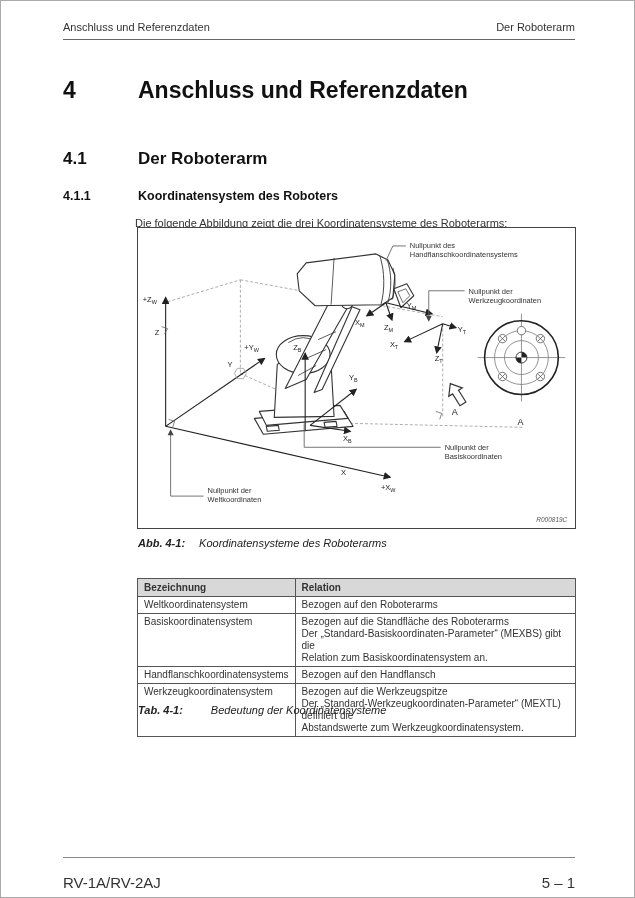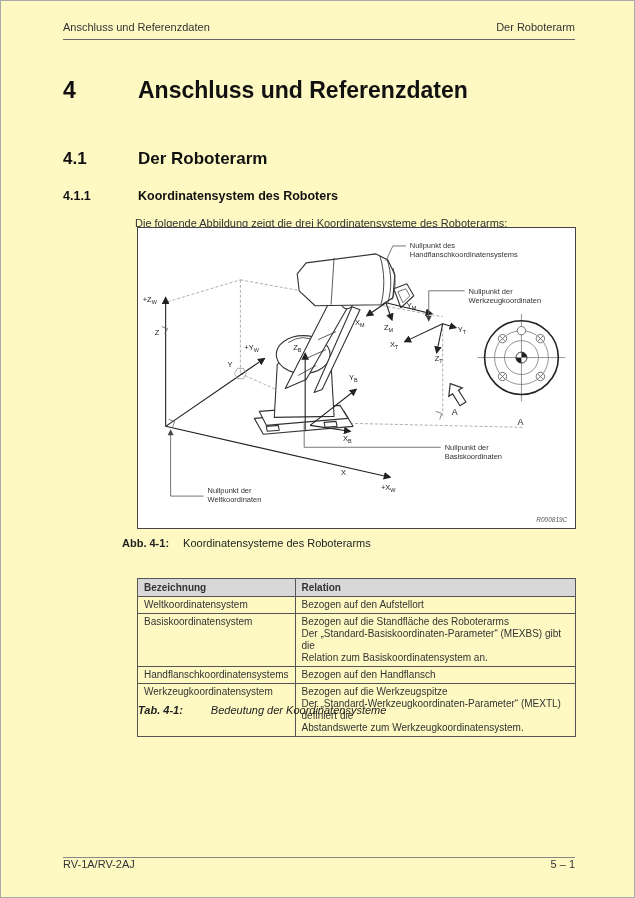--- a/index.html
+++ b/index.html
@@ -1,39 +1,39 @@
 <!DOCTYPE html>
 <html><head>
 <meta charset="utf-8">
 <style>
   html,body{margin:0;padding:0;background:#e9e9e9;}
   .page{
-    position:relative;width:633px;height:896px;background:#fef9c3;
+    position:relative;width:633px;height:896px;background:#ffffff;
     border:1px solid #aaa;overflow:hidden;
     font-family:"Liberation Sans", sans-serif;color:#2a2a2a;
   }
   
   .runhead{position:absolute;left:62px;right:59px;top:20px;display:flex;
     justify-content:space-between;font-size:11px;color:#333;
     border-bottom:1px solid #666;padding-bottom:6px;}
   .runfoot{position:absolute;left:62px;right:59px;top:856px;display:flex;
-    justify-content:space-between;font-size:11px;color:#333;
-    border-top:1.5px solid #888;padding-top:0;}
+    justify-content:space-between;font-size:15px;color:#333;
+    border-top:1.5px solid #888;padding-top:16px;}
   
   .sec{position:absolute;left:62px;right:59px;}
   .sec .num{position:absolute;left:0;top:0;font-weight:bold;}
   .sec .ttl{position:absolute;left:75px;top:0;font-weight:bold;white-space:nowrap;}
   .h1{top:76px;font-size:23px;color:#111;}
   .h2{top:148px;font-size:17px;color:#111;}
   .h3{top:188px;font-size:12.5px;color:#111;}
   .intro{position:absolute;left:134px;top:205px;font-size:11px;color:#333;}
   
   .figure{position:absolute;left:136px;top:226px;width:437px;height:300px;
     border:1px solid #444;background:#fff;}
-  .figcap{position:absolute;left:121px;top:536px;font-size:11px;color:#222;}
+  .figcap{position:absolute;left:137px;top:536px;font-size:11px;font-style:italic;color:#222;}
   .figcap .cl{font-weight:bold;margin-right:14px;}
   
   .tblwrap{position:absolute;left:136px;top:577px;width:439px;}
   table{border-collapse:collapse;width:100%;font-size:10px;line-height:12px;color:#333;}
   table,td,th{border:1px solid #555;}
   table{border:1.5px solid #333;}
   th{background:#d8d8d8;text-align:left;font-weight:bold;padding:2.5px 6px;}
   td{vertical-align:top;padding:2px 6px;}
   td.mean{white-space:pre-line;}
   col.c1{width:150px;}
@@ -236,21 +236,21 @@
           <col class="c1">
           <col>
         </colgroup>
       <tbody>
           <tr>
         <th>Bezeichnung</th>
         <th>Relation</th>
       </tr>
       <tr>
         <td>Weltkoordinatensystem</td>
-        <td class="mean">Bezogen auf den Aufstellort</td>
+        <td class="mean">Bezogen auf den Roboterarms</td>
       </tr>
       <tr>
         <td>Basiskoordinatensystem</td>
         <td class="mean">Bezogen auf die Standfläche des Roboterarms
 Der „Standard-Basiskoordinaten-Parameter“ (MEXBS) gibt die
 Relation zum Basiskoordinatensystem an.</td>
       </tr>
       <tr>
         <td>Handflanschkoordinatensystems</td>
         <td class="mean">Bezogen auf den Handflansch</td>

